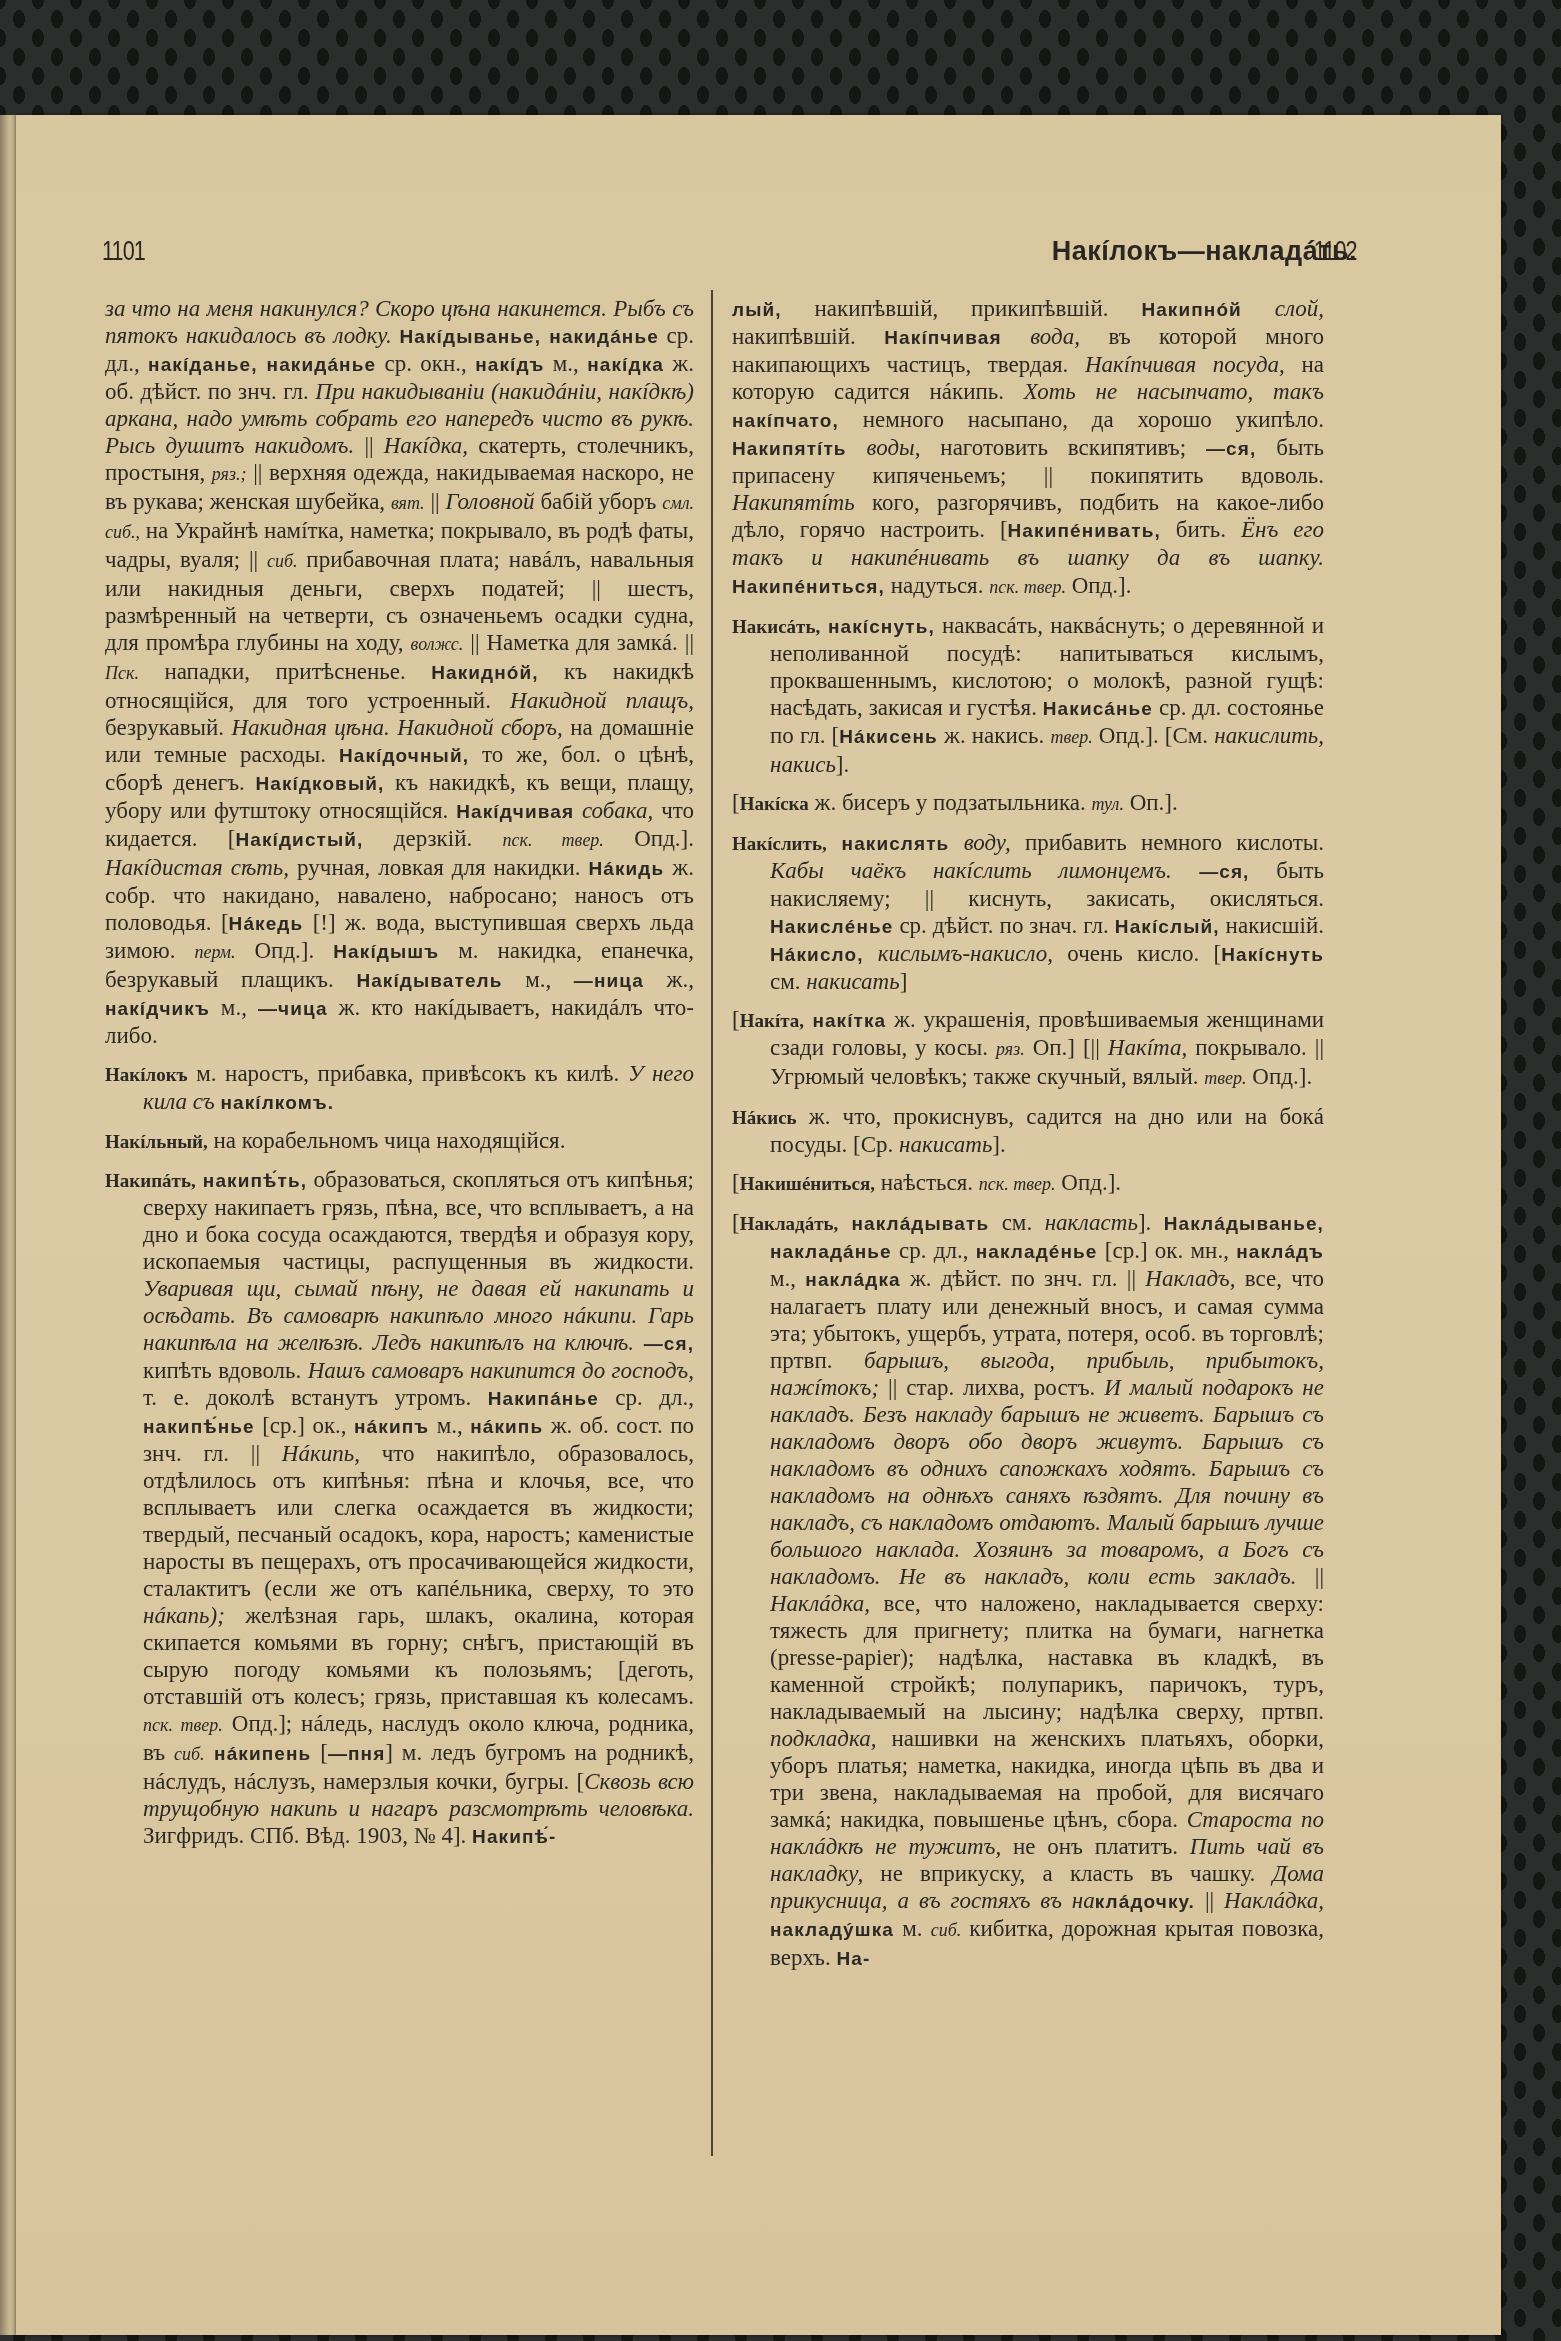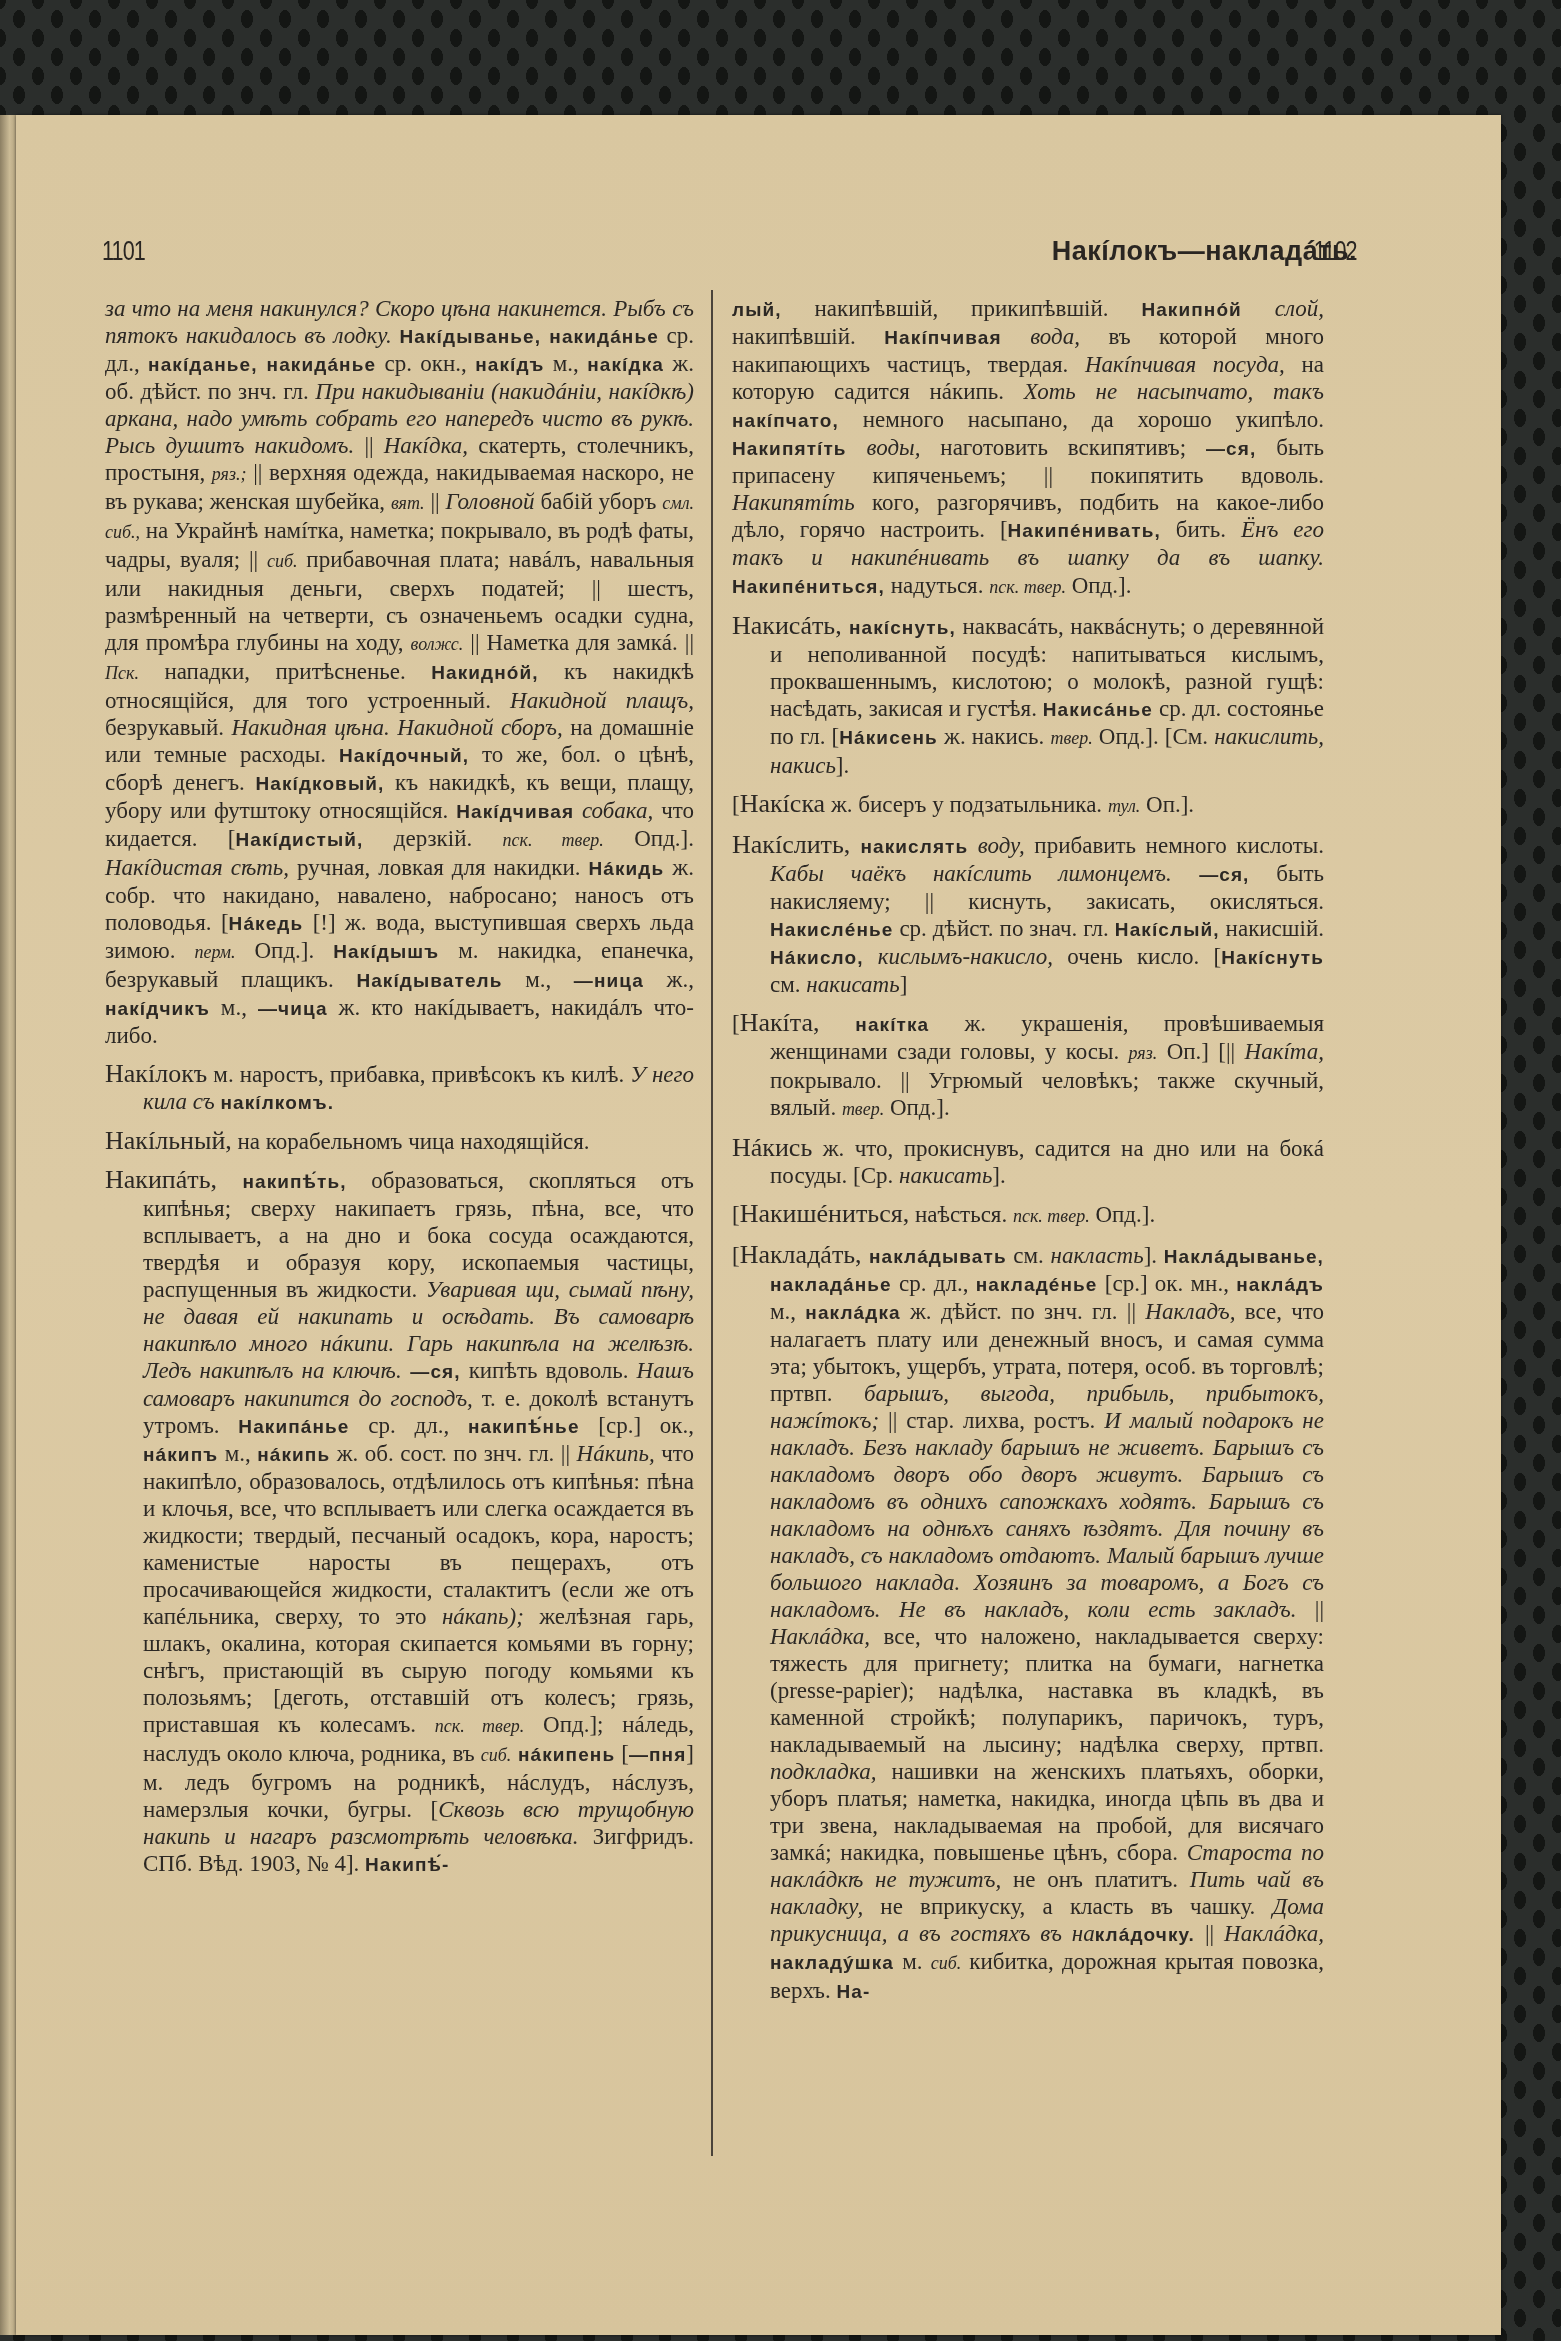--- a/index.html
+++ b/index.html
@@ -45,21 +45,21 @@
   }
   .col.left { left: 94px; width: 611px; }
   .col.right { left: 721px; width: 614px; }
   .divider {
     position: absolute; left: 711px; top: 290px; width: 1.6px; height: 1866px;
     background: #4a433a;
   }
   .entry { margin: 11px; }
   .entry.hang { padding-left: 38px; text-indent: -38px; }
   .hw { font-weight: bold; letter-spacing: 1.1px; font-family: "Liberation Sans", "DejaVu Sans", sans-serif; font-size: 19px; }
-  .hw-main { font-weight: normal; font-family: "Liberation Serif", serif; font-size: 26px; }
+  .hw-main { font-weight: bold; font-family: "Liberation Serif", serif; font-size: 19px; }
   .it { font-style: italic; }
   .sm { font-size: 18px; font-style: italic; }
 </style>
 </head>
 <body>
 
 <div class="left-edge"></div>
 <div class="page"></div>
 
 <div class="header">

